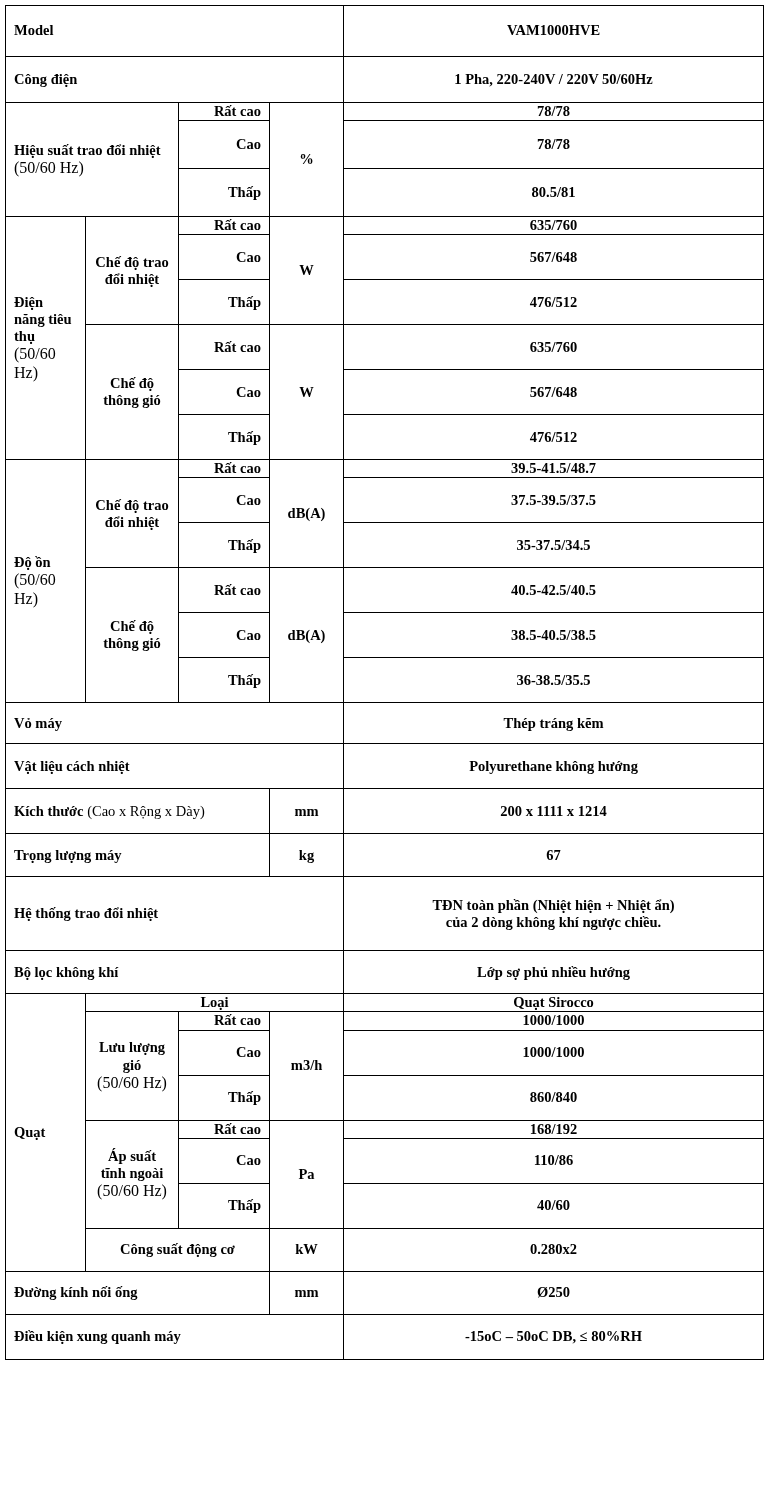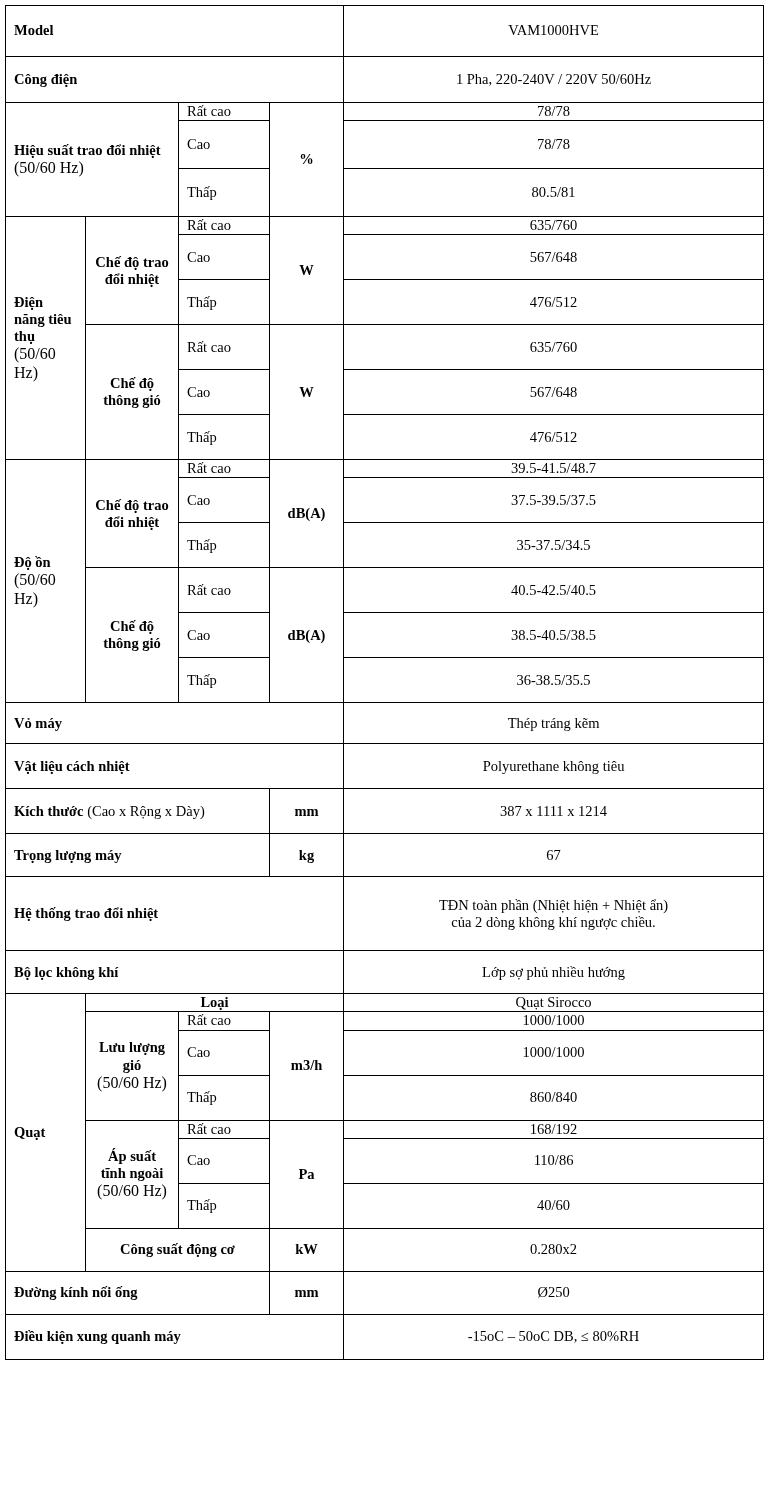--- a/index.html
+++ b/index.html
@@ -41,29 +41,29 @@
   
   .lbl {            
     font-weight: bold;
     text-align: left;
   }
   .lbl2 {           
     font-weight: bold;
     text-align: center;
   }
   .spd {            
-    font-weight: normal;
-    text-align: left;
+    font-weight: bold;
+    text-align: right;
   }
   .unit {           
     font-weight: bold;
     text-align: center;
   }
   .val {            
-    font-weight: normal;
+    font-weight: bold;
     text-align: center;
   }
   .sub {            
     font-weight: normal;
     font-size: 16px;
     display: block;
   }
   .plain {          
     font-weight: normal;
   }
@@ -179,29 +179,29 @@
       <td class="val">36-38.5/35.5</td>
     </tr>
 
     <tr>
       <td class="lbl" colspan="4" style="height:40px">Vỏ máy</td>
       <td class="val">Thép tráng kẽm</td>
     </tr>
 
     <tr>
       <td class="lbl" colspan="4" style="height:44px">Vật liệu cách nhiệt</td>
-      <td class="val">Polyurethane không tiêu</td>
+      <td class="val">Polyurethane không hướng</td>
     </tr>
 
     <tr>
       <td class="lbl" colspan="3" style="height:44px">
         <span>Kích thước</span><span class="plain"> (Cao x Rộng x Dày)</span>
       </td>
       <td class="unit">mm</td>
-      <td class="val">387 x 1111 x 1214</td>
+      <td class="val">200 x 1111 x 1214</td>
     </tr>
 
     <tr>
       <td class="lbl" colspan="3" style="height:42px">Trọng lượng máy</td>
       <td class="unit">kg</td>
       <td class="val">67</td>
     </tr>
 
     <tr>
       <td class="lbl" colspan="4" style="height:73px">Hệ thống trao đổi nhiệt</td>

